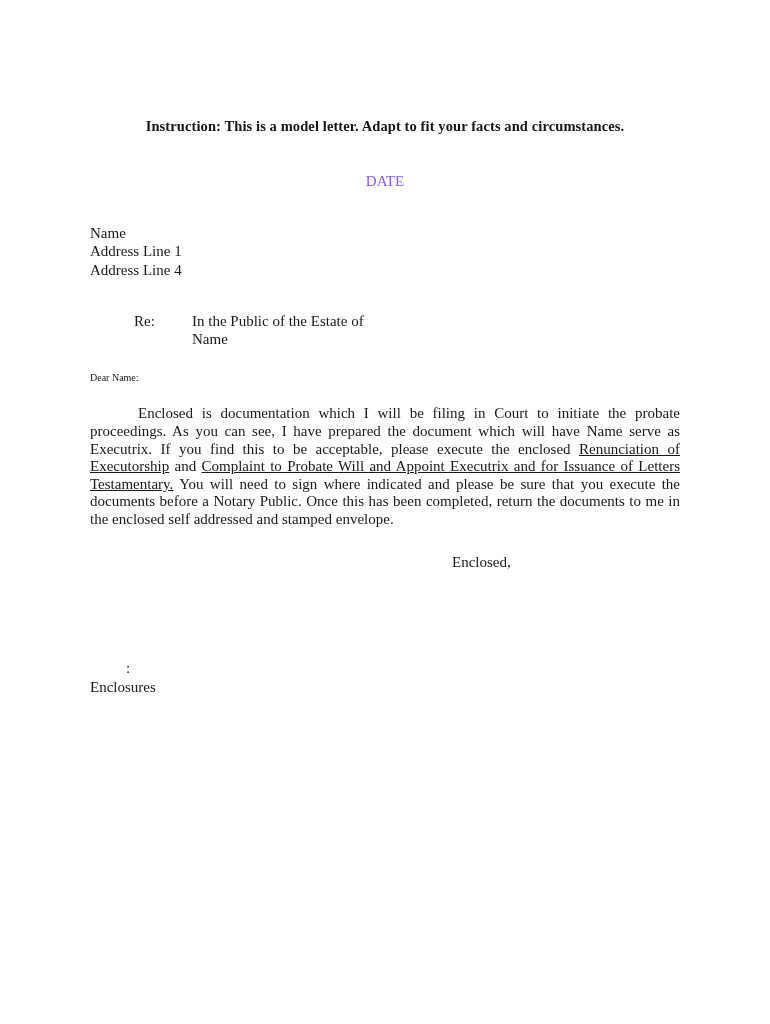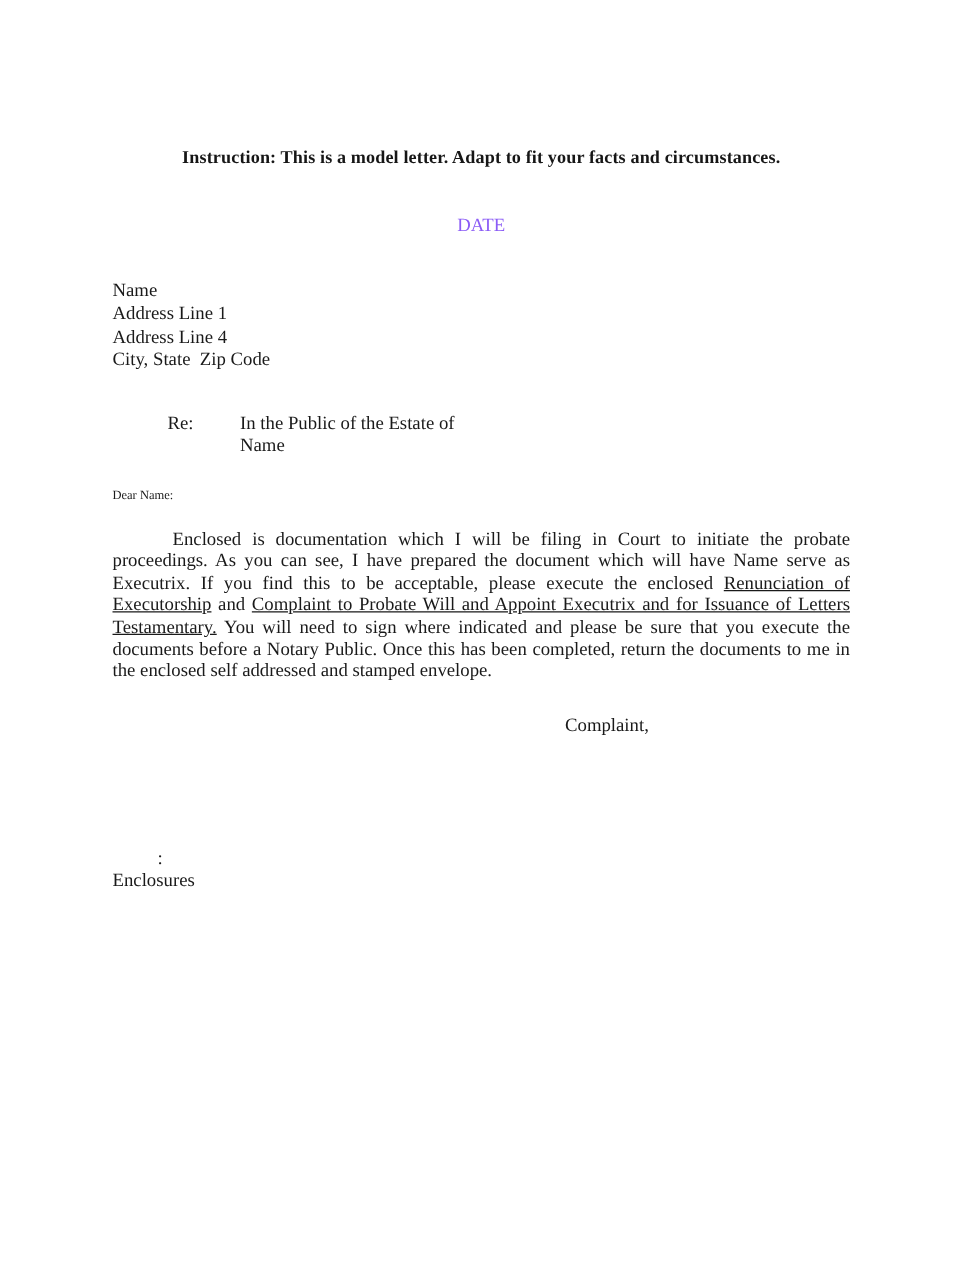--- a/index.html
+++ b/index.html
@@ -97,35 +97,34 @@
 <div class="page">
 
   <div class="instruction">Instruction: This is a model letter. Adapt to fit your facts and circumstances.</div>
 
   <div class="date-line">DATE</div>
 
   <div class="address-block">
     <div>Name</div>
     <div>Address Line 1</div>
     <div>Address Line 4</div>
-    <div>City, State  Zip Code</div>
   </div>
 
   <div class="re-block">
     <div class="re-row">
       <span class="re-label">Re:</span>
       <span>In the Public of the Estate of</span>
     </div>
     <div class="re-second">Name</div>
   </div>
 
   <div class="salutation">Dear Name:</div>
 
   <p class="body-par"><span>Enclosed is documentation which I will be filing in Court to initiate the probate proceedings.  As you can see, I have prepared the document which will have Name serve as Executrix.  If you find this to be acceptable, please execute the enclosed </span><span class="u">Renunciation of Executorship</span><span> and </span><span class="u">Complaint to Probate Will and Appoint Executrix and for Issuance of Letters Testamentary.</span><span>  You will need to sign where indicated and please be sure that you execute the documents before a Notary Public.  Once this has been completed, return the documents to me in the enclosed self addressed and stamped envelope.</span></p>
 
 
-  <div class="sincerely">Complaint,</div>
+  <div class="sincerely">Enclosed,</div>
 
   <div class="colon-line">:</div>
 
   <div class="enclosures">Enclosures</div>
 
 </div>
 
 </body></html>

